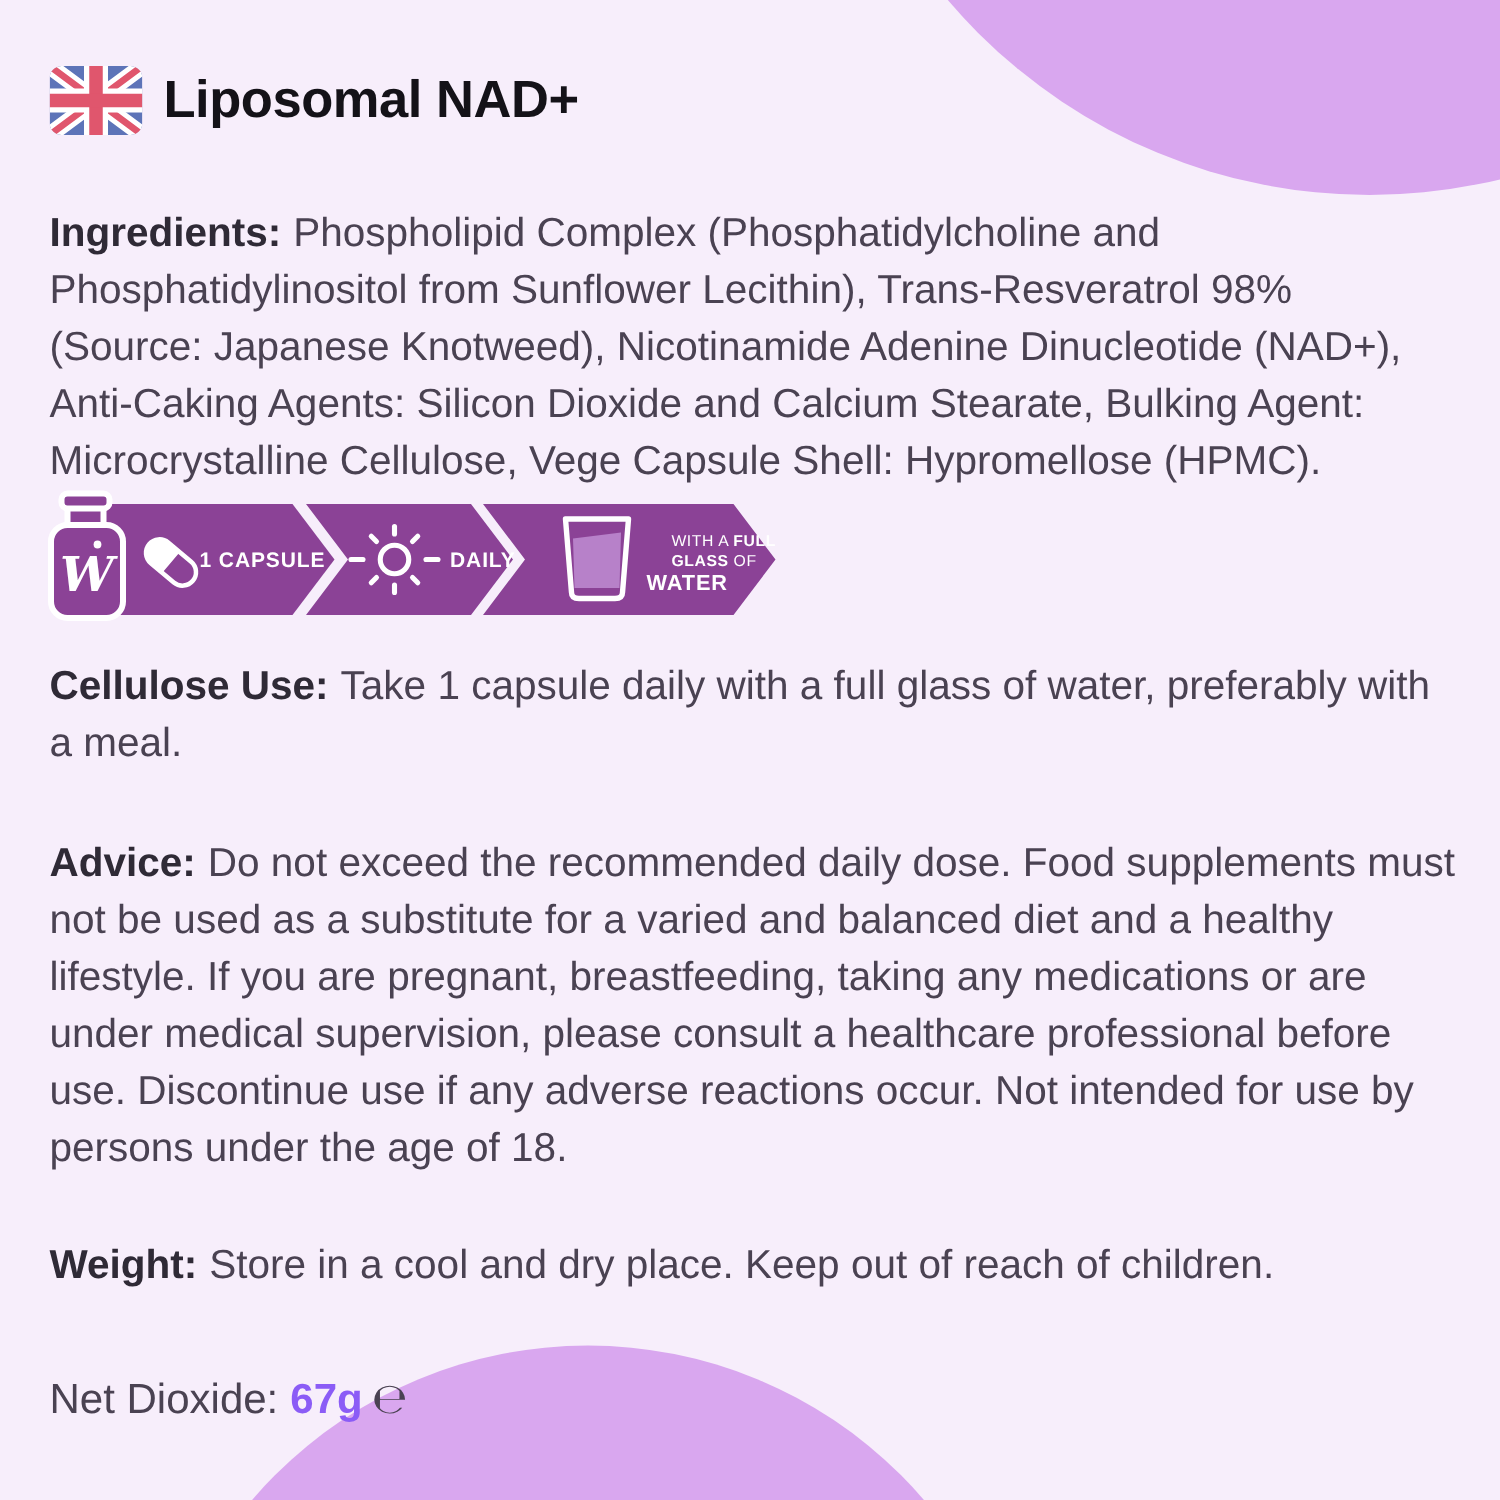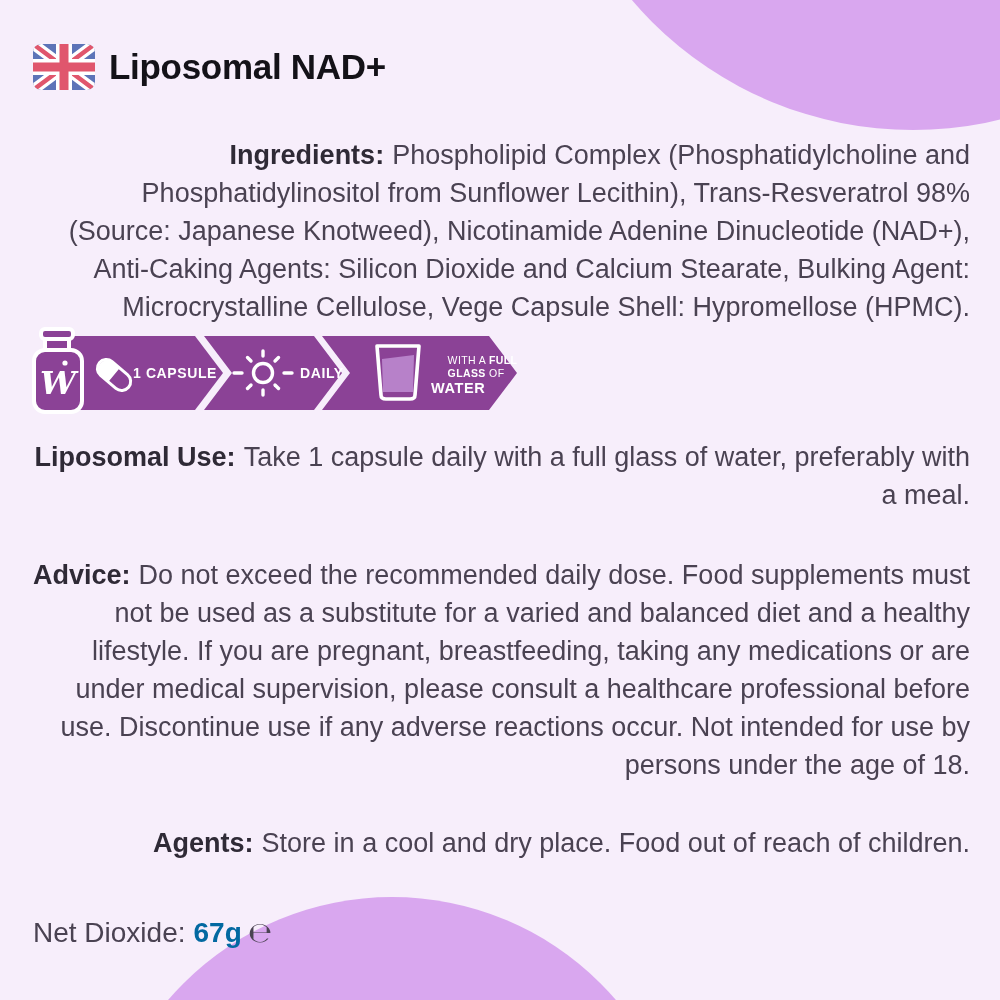--- a/index.html
+++ b/index.html
@@ -27,32 +27,32 @@
   .flag{width:62px;height:46px;border-radius:8px;display:block;}
   .page-title{
     margin:0;font-size:35px;font-weight:800;color:#141218;letter-spacing:-0.3px;
   }
 
   .sec{
     position:absolute;left:33px;width:937px;
     font-size:27px;line-height:38px;
     z-index:2;
   }
-  .sec p{margin:0;text-align:right;}
+  .sec p{margin:0;}
   .sec-label{font-weight:700;color:#2f2a36;margin-right:8px;}
   .sec-ingredients{top:136px;}
   .sec-suggested{top:438px;}
   .sec-advice{top:556px;}
   .sec-storage{top:824px;}
 
   .net-weight{
     position:absolute;left:33px;top:916px;
     font-size:28px;color:#4a4252;z-index:2;
   }
-  .nw-value{font-weight:700;color:#0369a1;margin:0 6px 0 8px;}
+  .nw-value{font-weight:700;color:#8b5cf6;margin:0 6px 0 8px;}
   .nw-esign{font-family:"DejaVu Sans", sans-serif;}
 
   .usage-banner{
     position:absolute;left:28px;top:326px;
     width:500px;height:90px;z-index:2;
   }
   .banner-seg{fill:#8b4296;}
   .banner-txt{
     fill:#ffffff;font-family:"Liberation Sans", sans-serif;
     font-weight:700;letter-spacing:0.6px;
@@ -135,26 +135,26 @@
   <text class="banner-txt-sm" x="403" y="38" font-size="10.5">
     <tspan>WITH A </tspan><tspan font-weight="700">FULL</tspan>
   </text>
   <text class="banner-txt-sm" x="403" y="51" font-size="10.5">
     <tspan font-weight="700">GLASS</tspan><tspan> OF</tspan>
   </text>
   <text class="banner-txt" x="403" y="67" font-size="14.5">WATER</text>
 </svg>
 
 <div class="sec sec-suggested">
-  <p><span class="sec-label">Liposomal Use:</span><span>Take 1 capsule daily with a full glass of water, preferably with a meal.</span></p>
+  <p><span class="sec-label">Cellulose Use:</span><span>Take 1 capsule daily with a full glass of water, preferably with a meal.</span></p>
 </div>
 
 <div class="sec sec-advice">
   <p><span class="sec-label">Advice:</span><span>Do not exceed the recommended daily dose. Food supplements must not be used as a substitute for a varied and balanced diet and a healthy lifestyle. If you are pregnant, breastfeeding, taking any medications or are under medical supervision, please consult a healthcare professional before use. Discontinue use if any adverse reactions occur. Not intended for use by persons under the age of 18.</span></p>
 </div>
 
 <div class="sec sec-storage">
-  <p><span class="sec-label">Agents:</span><span>Store in a cool and dry place. Food out of reach of children.</span></p>
+  <p><span class="sec-label">Weight:</span><span>Store in a cool and dry place. Keep out of reach of children.</span></p>
 </div>
 
 <div class="net-weight">
   <span>Net Dioxide:</span><span class="nw-value">67g</span><span class="nw-esign">℮</span>
 </div>
 
 </body></html>

